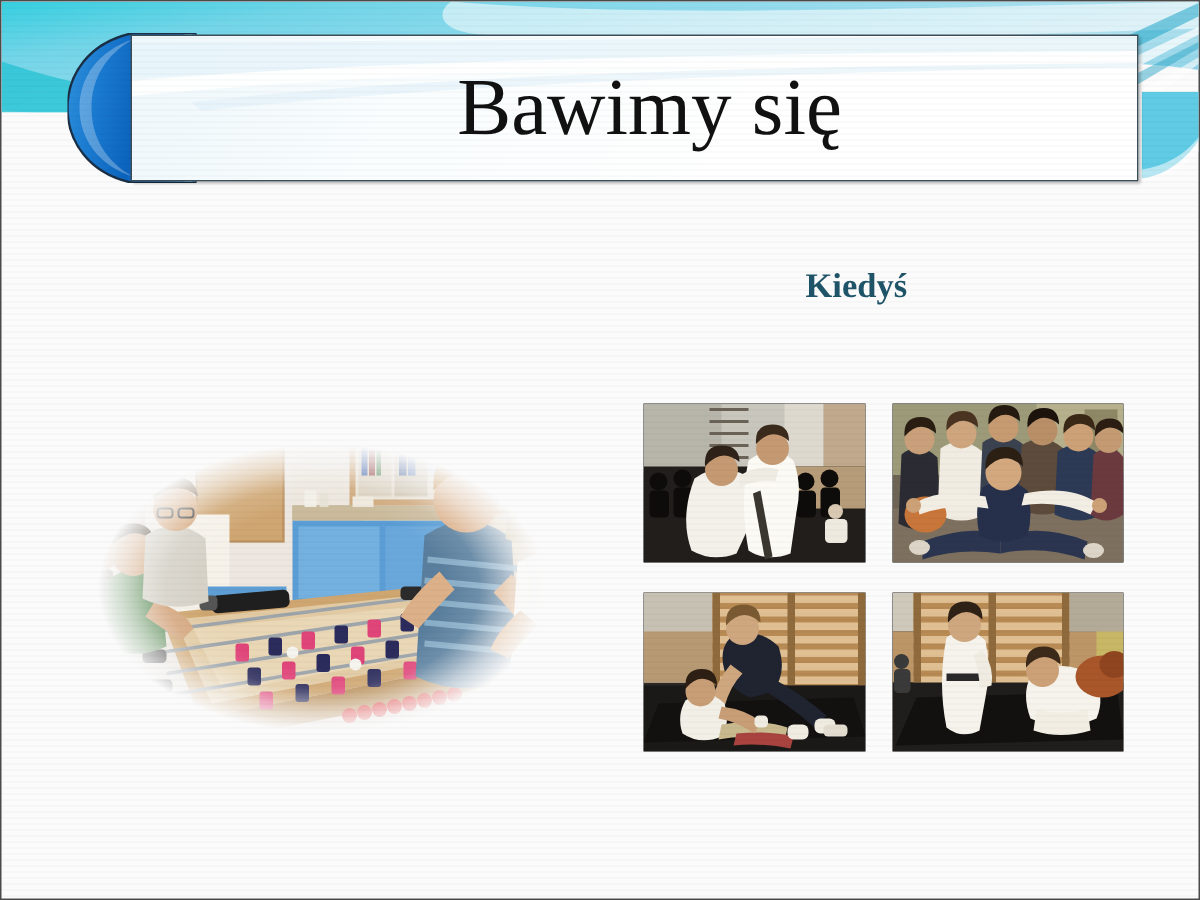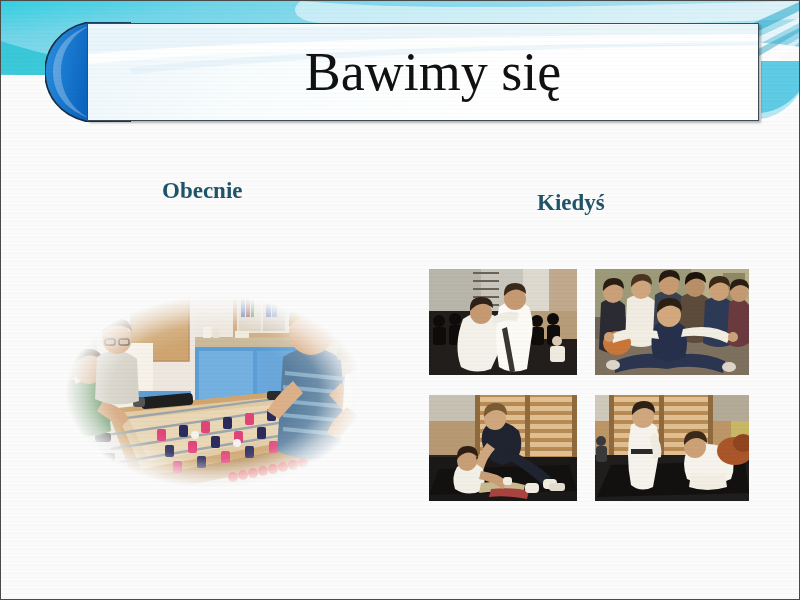--- a/index.html
+++ b/index.html
@@ -99,21 +99,21 @@
   .subtitle {
     position: absolute;
     font-family: "Liberation Serif", serif;
     font-weight: bold;
     font-size: 23px;
     color: #1f5468;
     white-space: nowrap;
     z-index: 7;
   }
   .subtitle-left  { left: 161px; top: 177px; }
-  .subtitle-right { left: 536px; top: 189px; }
+  .subtitle-right { left: 536px; top: 177px; }
 
   
   .photo-left {
     position: absolute;
     left: 44px;
     top: 282px;
     width: 340px;
     height: 218px;
     z-index: 5;
     overflow: hidden;
@@ -204,21 +204,20 @@
     <div class="inner-swoosh">
       <svg width="672" height="98" viewBox="0 0 672 98" xmlns="http://www.w3.org/2000/svg" aria-hidden="true">
         <path d="M0,4 C130,4 300,2 672,0 L672,12 C360,16 150,20 0,28 Z" fill="#e6f4fa" opacity="0.8"></path>
         <path d="M0,30 C140,18 330,12 672,10 L672,14 C340,18 150,26 0,40 Z" fill="#ffffff" opacity="0.9"></path>
         <path d="M40,44 C200,26 420,20 672,18 L672,21 C430,24 210,32 46,50 Z" fill="#dfeff7" opacity="0.55"></path>
       </svg>
     </div>
     <div class="title-text">Bawimy się</div>
   </div>
 
-  <div class="subtitle subtitle-left">Obecnie</div>
 
   <div class="subtitle subtitle-right">Kiedyś</div>
 
   <div class="photo-left">
     <svg width="340" height="218" viewBox="0 0 340 218" xmlns="http://www.w3.org/2000/svg" aria-hidden="true">
 
       <rect x="0" y="0" width="340" height="218" fill="#e8e2da"></rect>
       <rect x="0" y="0" width="150" height="120" fill="#ede7e0"></rect>
 
       <ellipse cx="24" cy="30" rx="30" ry="26" fill="#d8bdd4" opacity="0.75"></ellipse>

